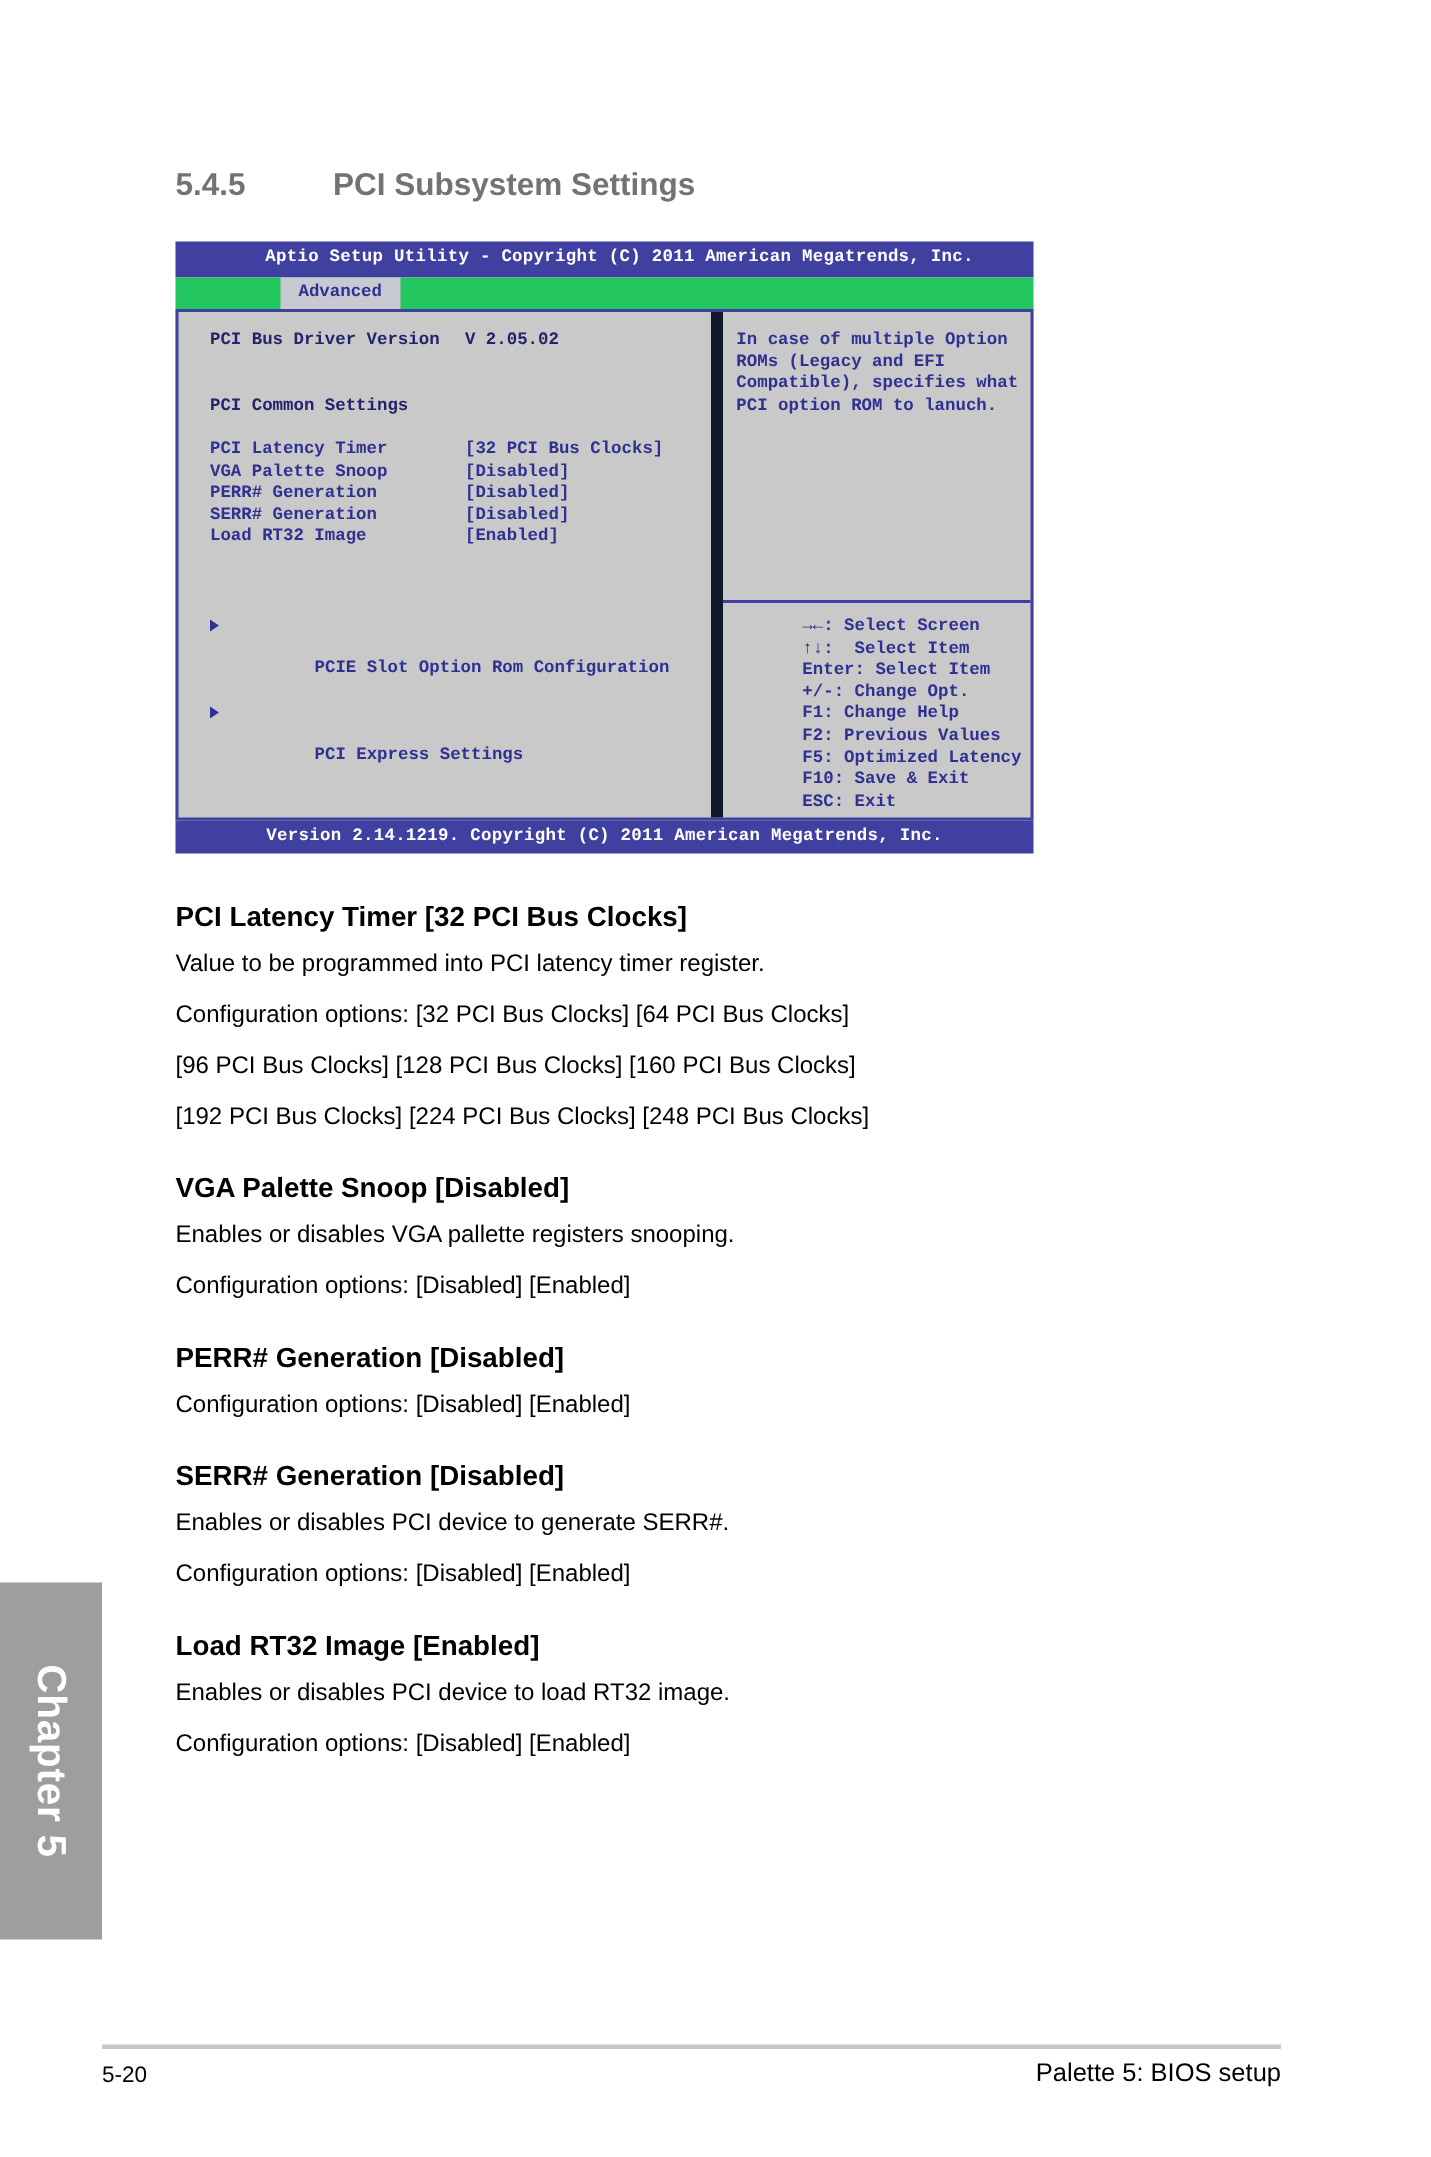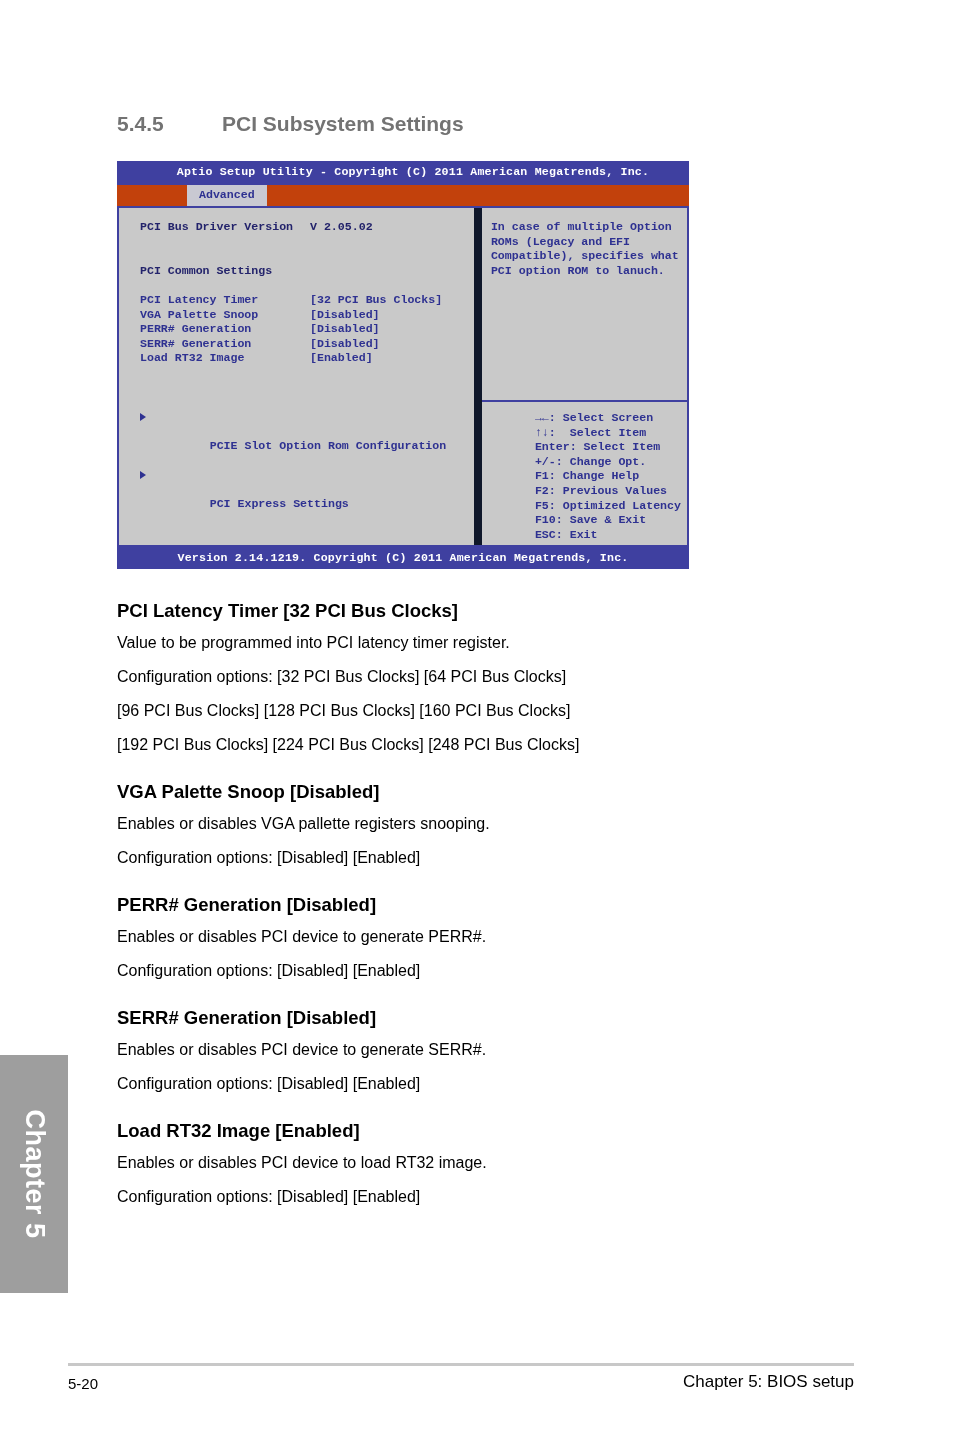--- a/index.html
+++ b/index.html
@@ -74,21 +74,21 @@
   .bios-header-title {
     position: absolute;
     left: 0;
     right: 0;
     top: 4px;
     text-align: center;
     letter-spacing: 0.2px;
     padding-left: 20px;
   }
   .bios-tabrow {
-    background: #c2410c;
+    background: #22c55e;
     height: 21px;
     position: relative;
     font-family: Liberation Mono, monospace;
   }
   .bios-tab {
     position: absolute;
     left: 70px;
     top: 0;
     height: 21px;
     background: #c9c9d2;
@@ -315,33 +315,32 @@
   </div>
 
   <div class="sec-block">
     <h3 class="sec-head">VGA Palette Snoop [Disabled]</h3>
     <p class="para">Enables or disables VGA pallette registers snooping.</p>
     <p class="para">Configuration options: [Disabled] [Enabled]</p>
   </div>
 
   <div class="sec-block">
     <h3 class="sec-head">PERR# Generation [Disabled]</h3>
-    <p class="para">Enables or disables PCI device to generate PERR#.</p>
     <p class="para">Configuration options: [Disabled] [Enabled]</p>
   </div>
 
   <div class="sec-block">
     <h3 class="sec-head">SERR# Generation [Disabled]</h3>
     <p class="para">Enables or disables PCI device to generate SERR#.</p>
     <p class="para">Configuration options: [Disabled] [Enabled]</p>
   </div>
 
   <div class="sec-block">
     <h3 class="sec-head">Load RT32 Image [Enabled]</h3>
     <p class="para">Enables or disables PCI device to load RT32 image.</p>
     <p class="para">Configuration options: [Disabled] [Enabled]</p>
   </div>
 
 </div>
 
 <div class="footer-rule"></div>
 <div class="footer-page">5-20</div>
-<div class="footer-chapter">Chapter 5: BIOS setup</div>
+<div class="footer-chapter">Palette 5: BIOS setup</div>
 
 </body></html>

